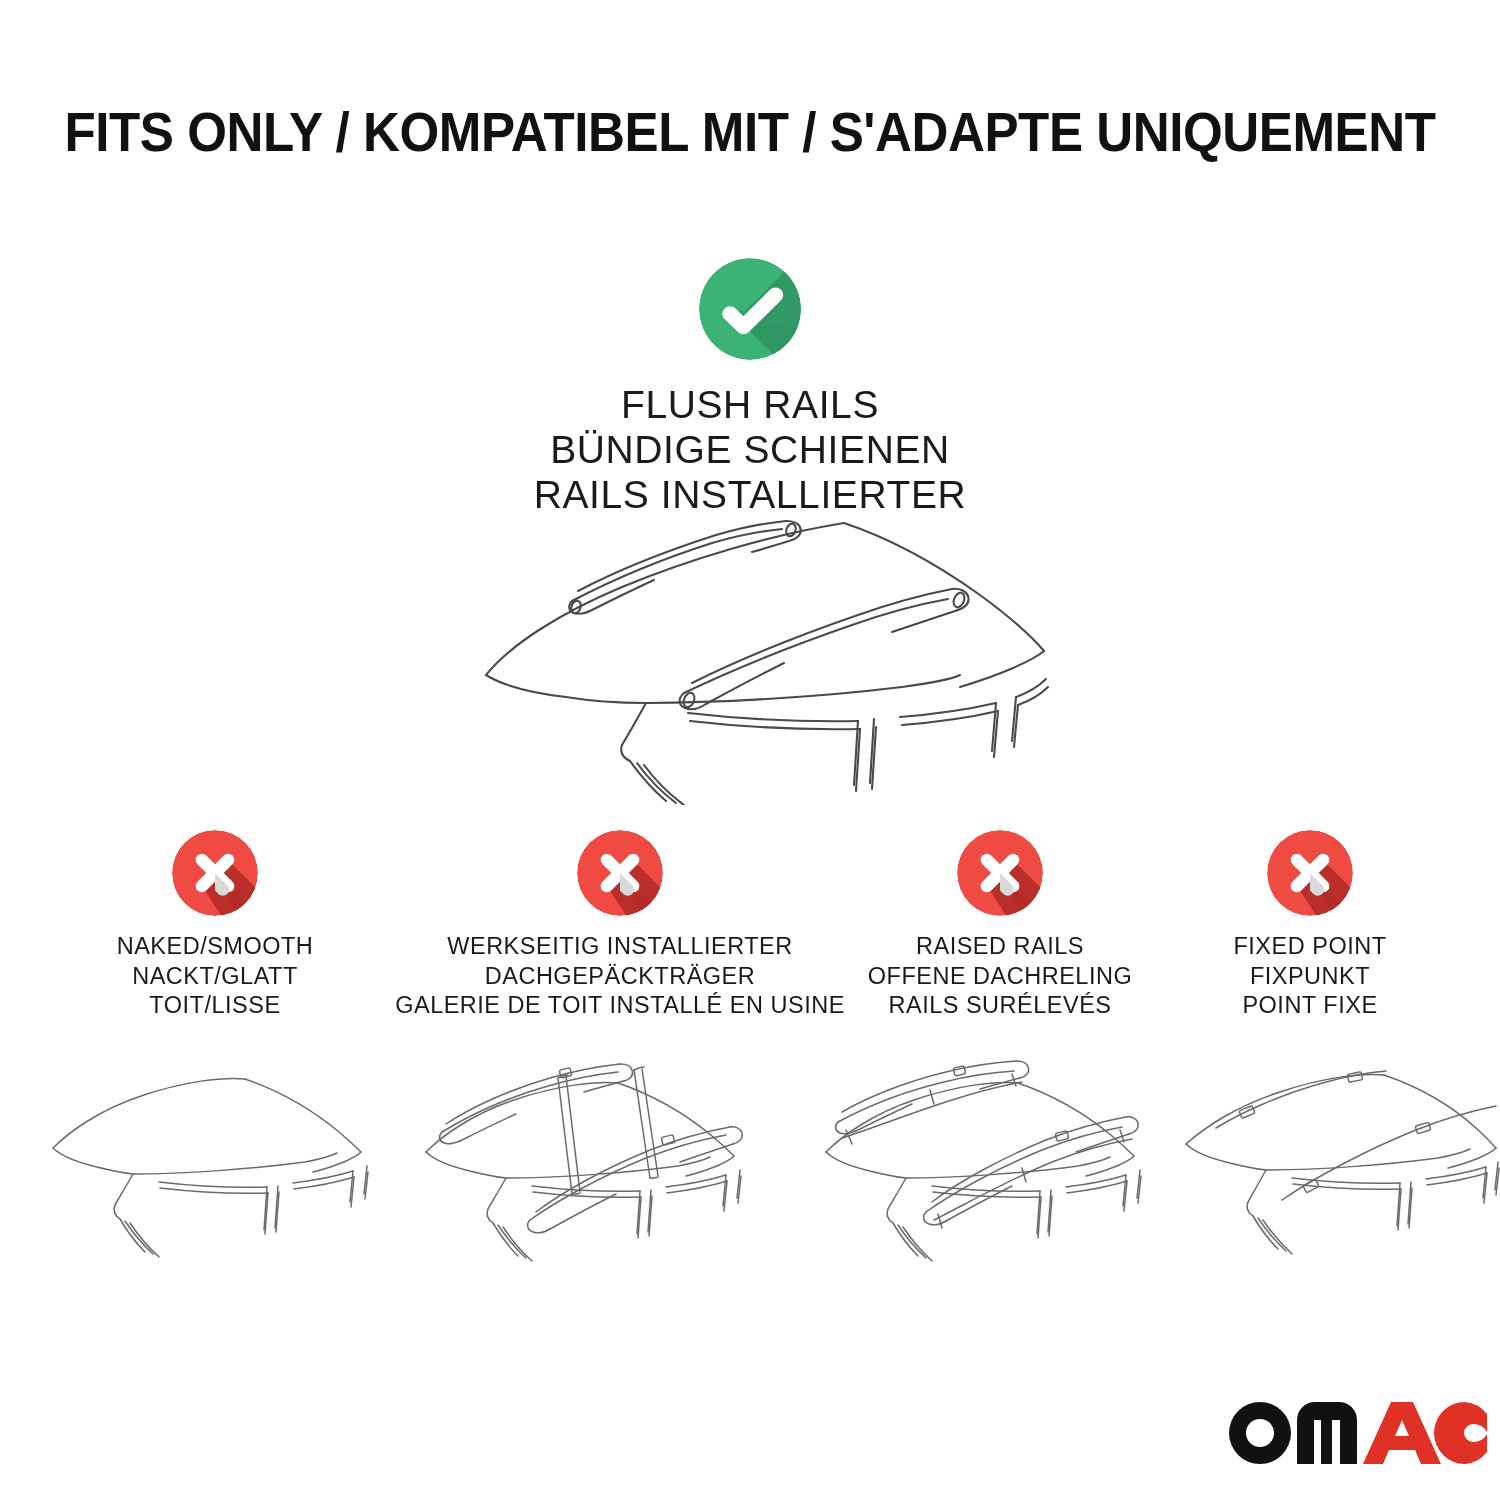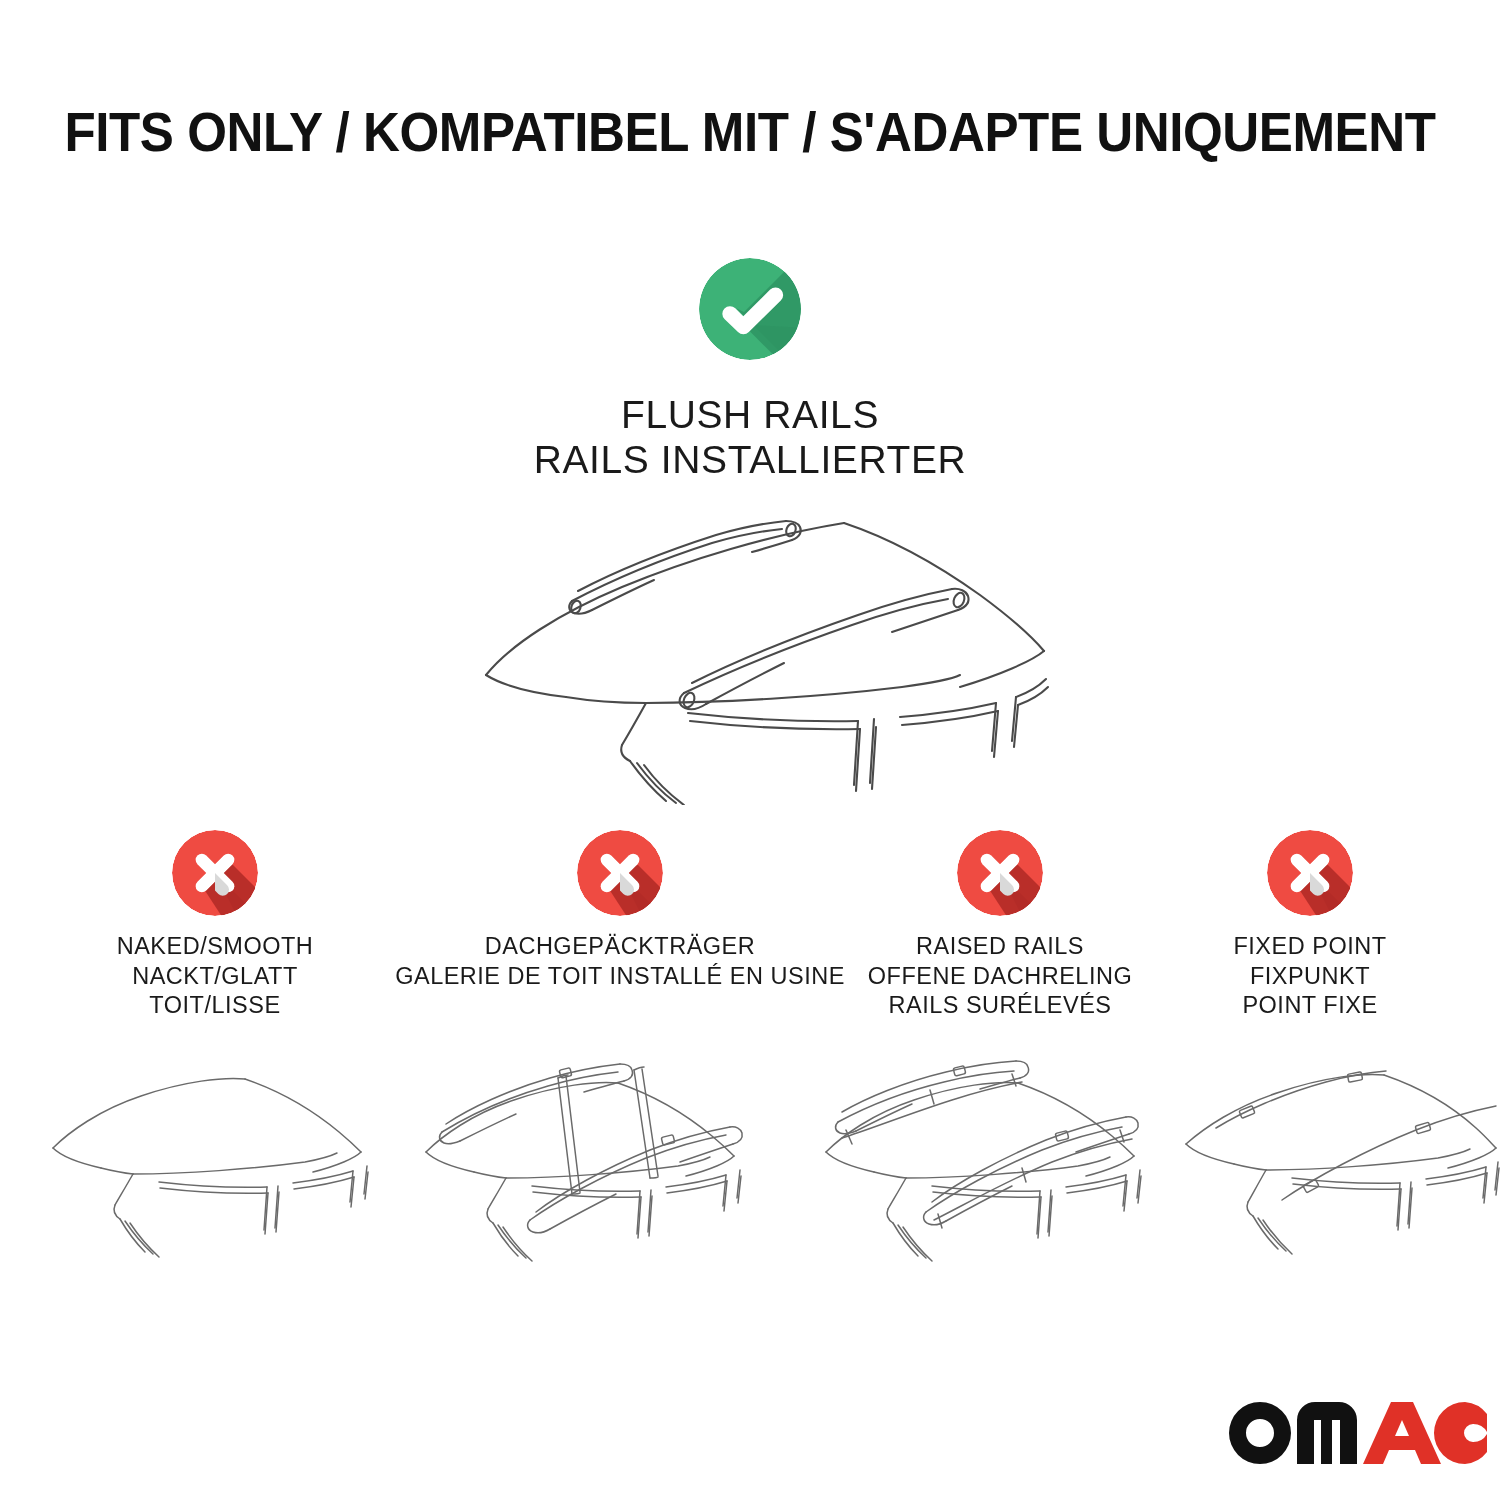--- a/index.html
+++ b/index.html
@@ -26,21 +26,21 @@
     color:#111111;
     transform:scaleX(0.93);
     white-space:nowrap;
     line-height:1.05;
   }
 
   
   .primary{
     position:absolute;
     top:258px; left:0; width:1500px;
-    display:flex;flex-direction:column;align-items:center;gap:10px;
+    display:flex;flex-direction:column;align-items:center;
   }
   .badge{
     position:relative;
     border-radius:50%;
     overflow:hidden;
     flex:none;
   }
   .badge svg{display:block;}
 
   .primary .badge{width:102px;height:102px;}
@@ -146,20 +146,21 @@
                    L49.8 74.0
                    a7.6 7.6 0 0 1 -10.8 0
                    L25.7 61.3
                    a7.6 7.6 0 0 1 -0.2 -10.8 Z" fill="#ffffff"></path>
         </g>
       </svg>
     </div>
 
     <div class="primary-text">
       <div>FLUSH RAILS</div>
+      <div>BÜNDIGE SCHIENEN</div>
       <div>RAILS INSTALLIERTER</div>
     </div>
   </div>
 
   <div class="primary-art">
     <svg viewBox="0 0 640 310" aria-hidden="true">
       <g fill="none" stroke="#4a4a4a" stroke-width="2.1" stroke-linecap="round" stroke-linejoin="round">
 
         <path d="M46 180 C70 150 120 118 182 92 C250 64 330 40 404 28"></path>
         <path d="M404 28 C452 44 498 70 540 100 C570 122 592 142 604 156"></path>
@@ -252,20 +253,21 @@
             <path d="M30 56 L43 43 L96 96 L56 96 Z" fill="#B22B27" opacity="0.9"></path>
             <g fill="#ffffff">
               <rect x="18.2" y="36.8" width="49.6" height="12.4" rx="6.2" transform="rotate(45 43 43)"></rect>
               <rect x="18.2" y="36.8" width="49.6" height="12.4" rx="6.2" transform="rotate(-45 43 43)"></rect>
             </g>
             <path d="M43 43 L55.2 55.2 a6.2 6.2 0 0 1 -8.8 8.8 L43 60.6 Z" fill="#d9d9d9"></path>
           </g>
         </svg>
       </div>
       <div class="col-label">
+        <div>WERKSEITIG INSTALLIERTER</div>
         <div>DACHGEPÄCKTRÄGER</div>
         <div>GALERIE DE TOIT INSTALLÉ EN USINE</div>
       </div>
     </div>
 
     <div class="col" id="col-4">
       <div class="badge">
         <svg viewBox="0 0 86 86" width="86" height="86" aria-hidden="true">
           <defs>
               <clipPath id="clipRed4">

